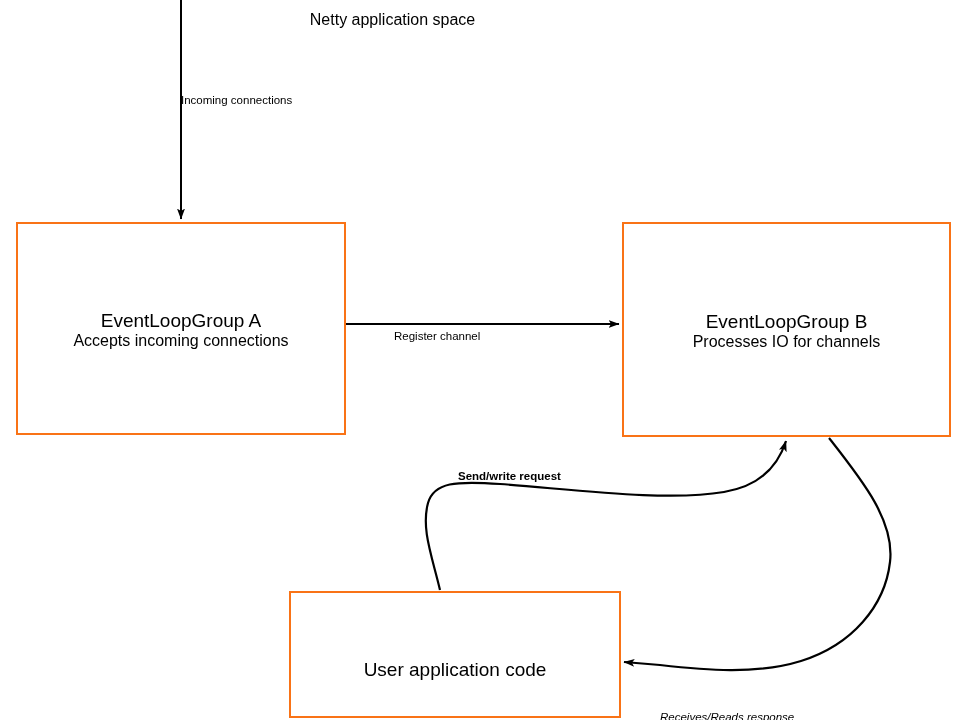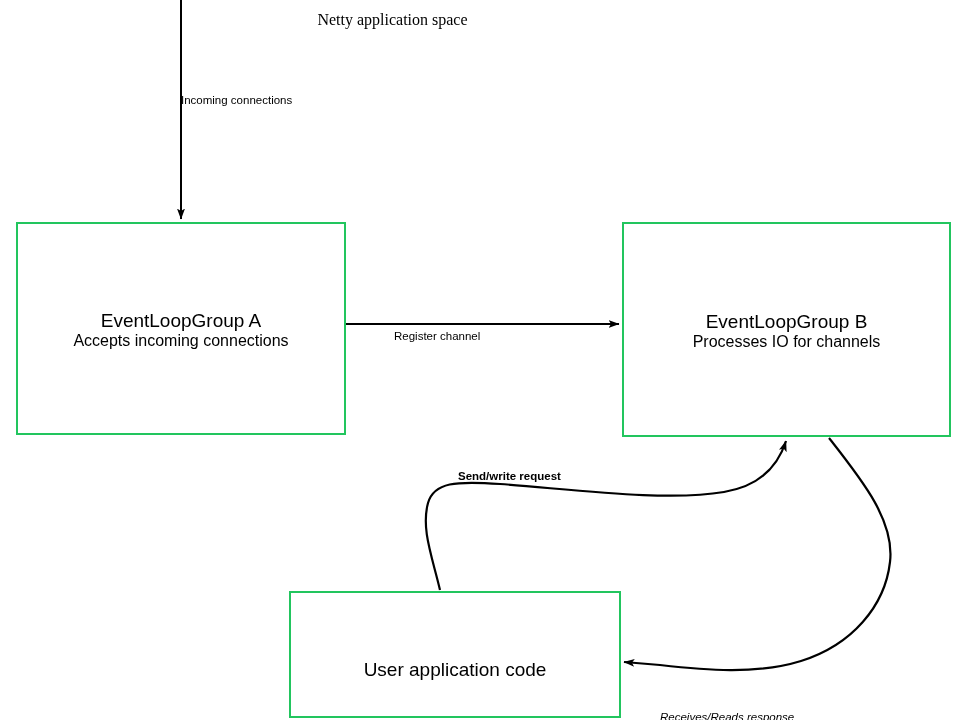--- a/index.html
+++ b/index.html
@@ -21,21 +21,21 @@
   .diagram-svg {
     position: absolute;
     left: 0;
     top: 0;
     width: 960px;
     height: 720px;
   }
   .node-box {
     position: absolute;
     box-sizing: border-box;
-    border: 2px solid #22c55e;
+    border: 2px solid #f97316;
     background: #ffffff;
     display: flex;
     flex-direction: column;
     align-items: center;
     justify-content: center;
   }
   .node-title {
     font-size: 19px;
     line-height: 22px;
     color: #000000;
@@ -65,21 +65,21 @@
     color: #000000;
     white-space: nowrap;
     text-align: center;
   }
   
   #box-group-a  { left: 16px;  top: 222px; width: 330px; height: 213px; }
   #box-group-b  { left: 622px; top: 222px; width: 329px; height: 215px; }
   #box-user-app { left: 289px; top: 591px; width: 332px; height: 127px; }
   #box-user-app .node-title { margin-top: 30px; }
 
-  #title-main { left: 0px; top: 10px; width: 785px; font-family: Liberation Serif, serif; }
+  #title-main { left: 0px; top: 10px; width: 785px; }
 
   #label-incoming  { left: 181px; top: 93px; }
   #label-register  { left: 394px; top: 329px; }
   #label-send      { left: 458px; top: 469px; font-weight: bold; }
   #label-receives  { left: 660px; top: 710px; font-style: italic; }
 </style>
 </head>
 <body>
 
 <div id="canvas">

